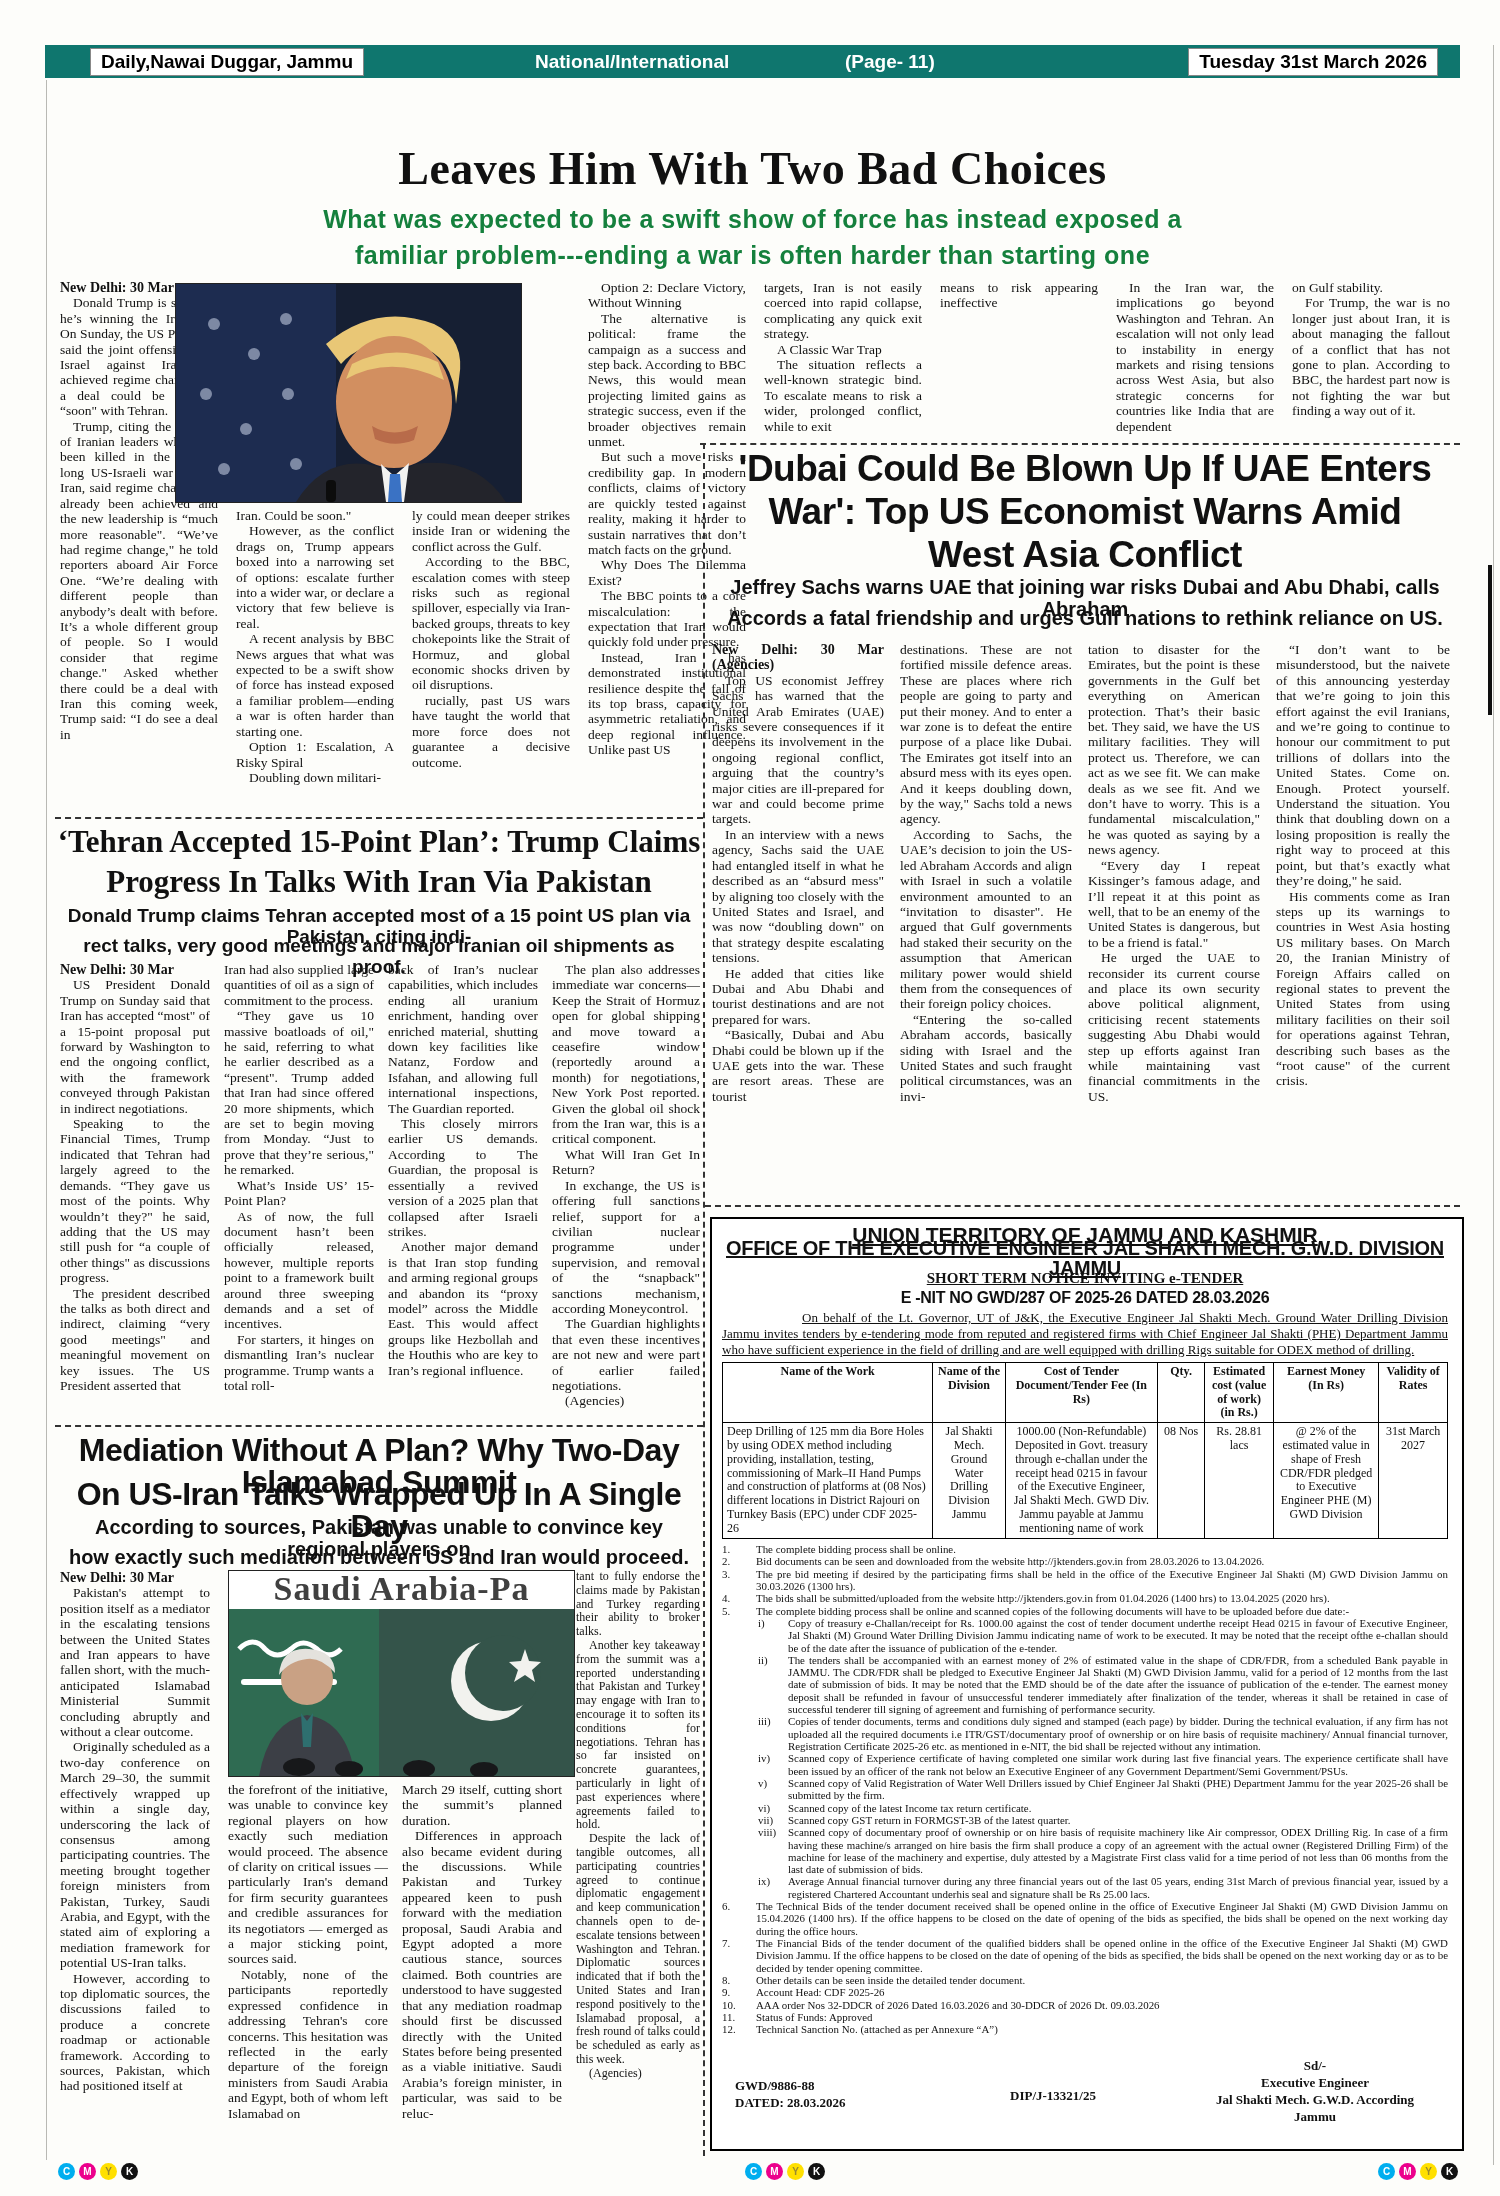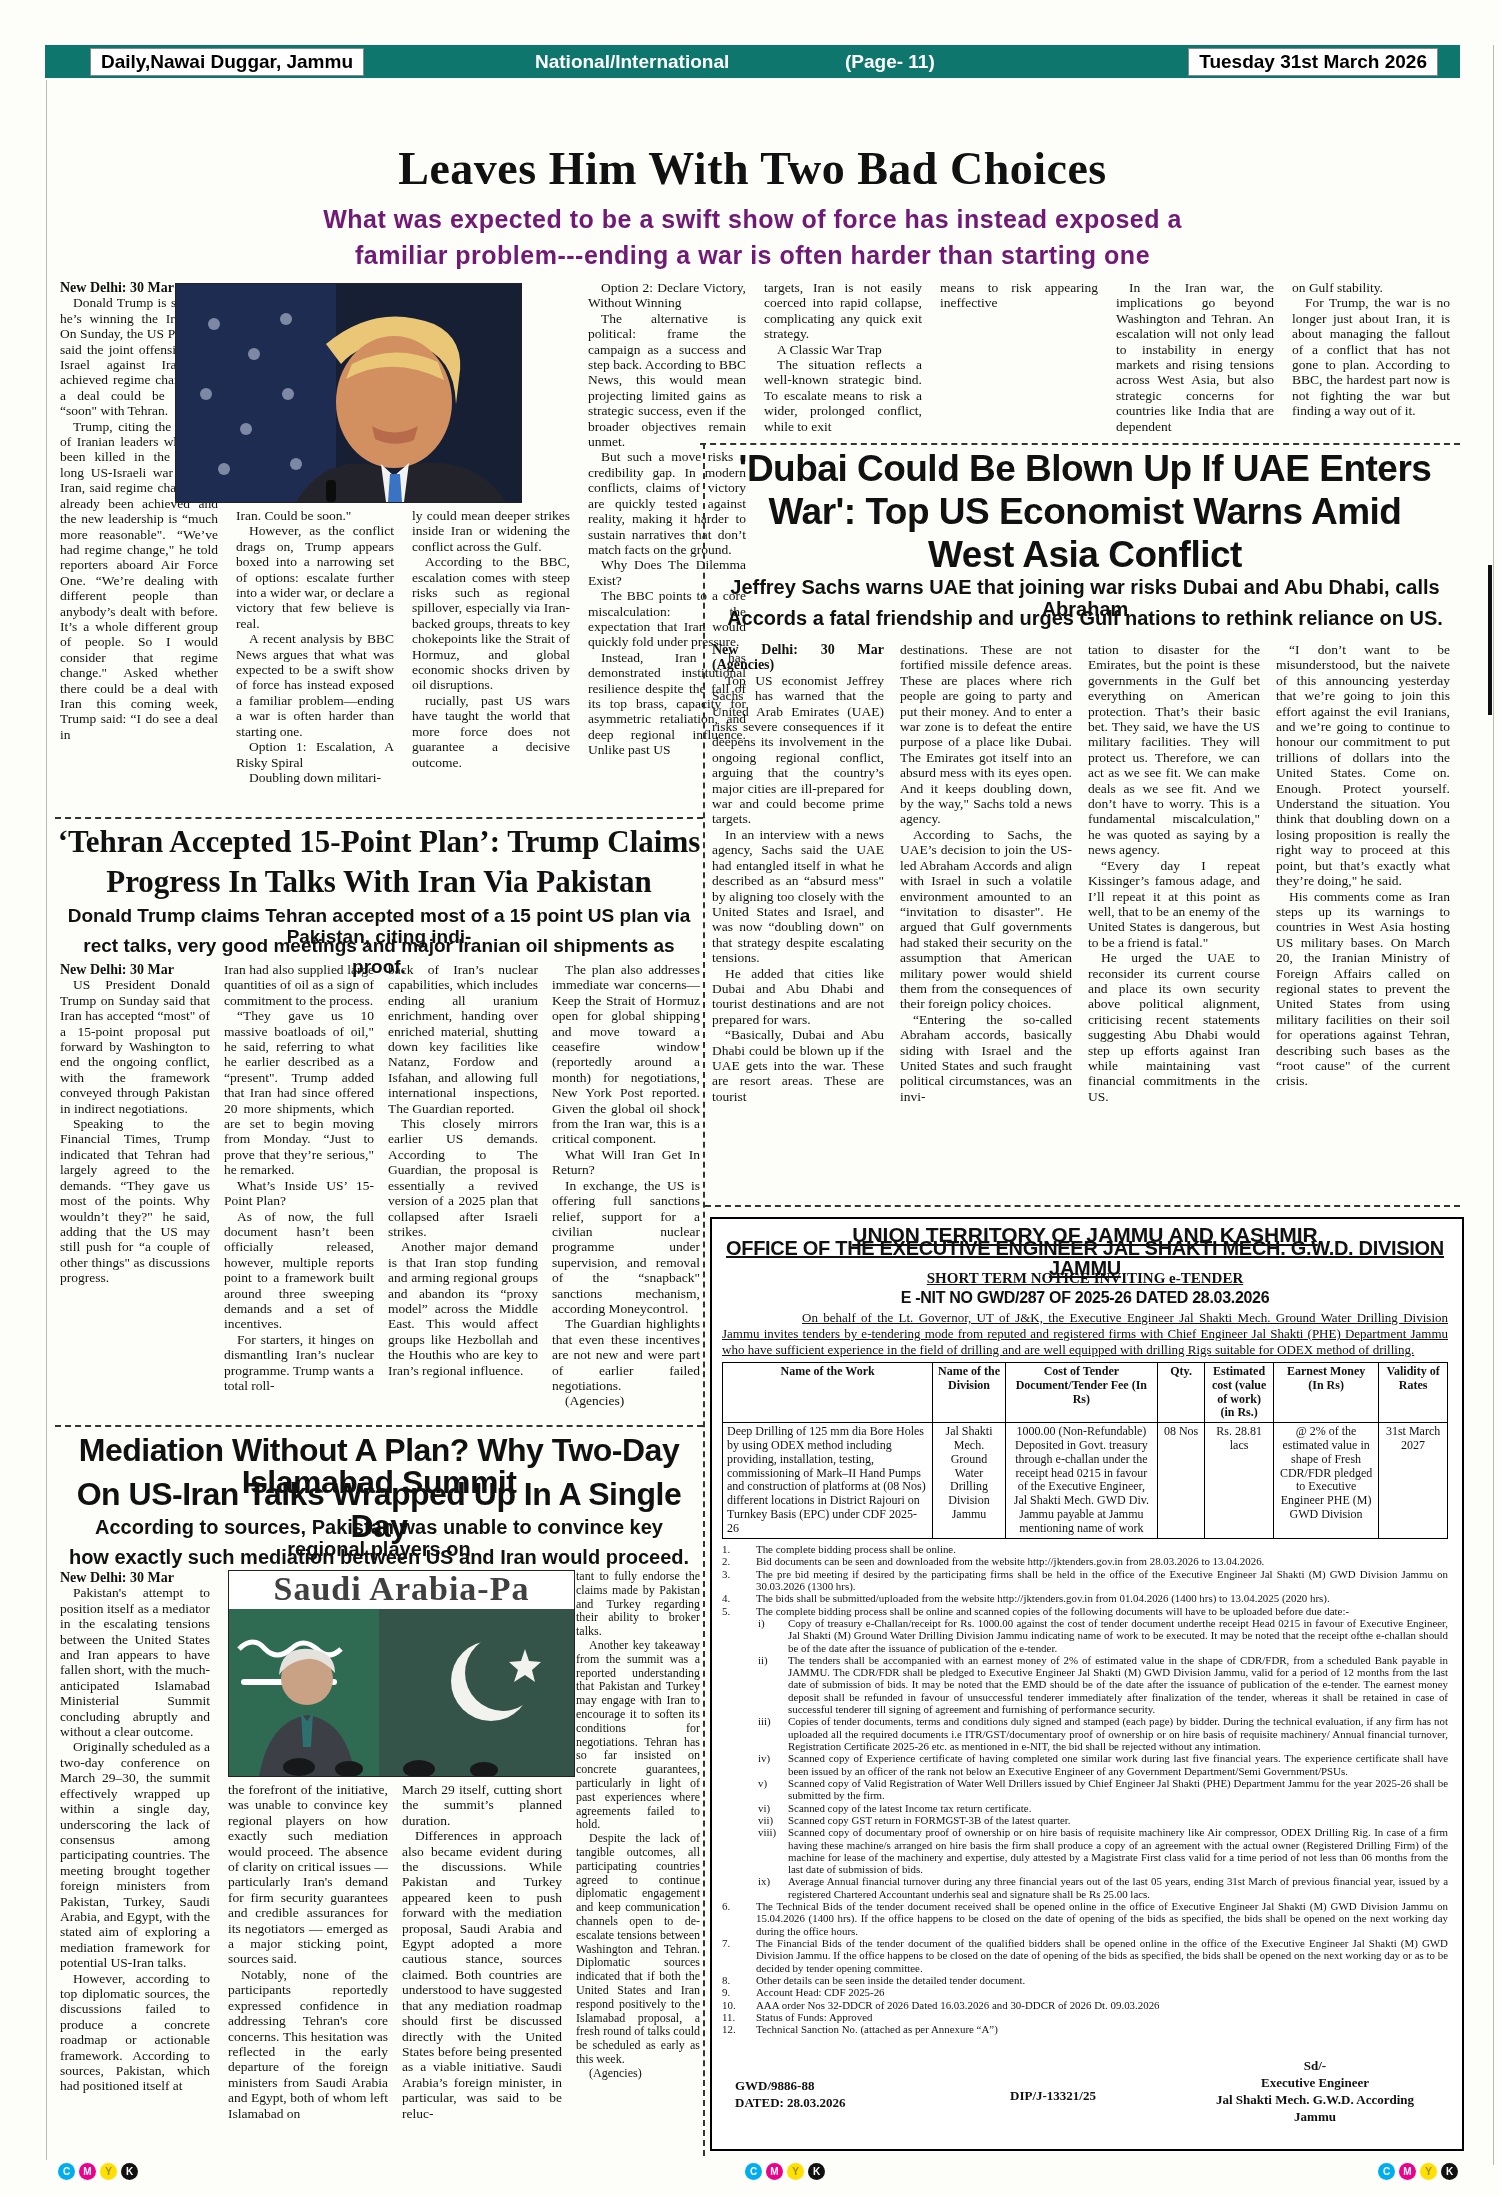--- a/index.html
+++ b/index.html
@@ -6,21 +6,21 @@
   .page{position:relative;width:1500px;height:2196px;margin:0 auto;background:#fdfdfa;overflow:hidden;
         font-family:"Liberation Serif",serif;color:#111;}
   .abs{position:absolute;}
   
   .mastbar{left:45px;top:45px;width:1415px;height:33px;background:#0f766e;}
   .mastbox{position:absolute;top:3px;background:#fff;color:#000;border:1px solid #888;
            font:bold 19px/26px "Liberation Sans",sans-serif;padding:0 10px;white-space:nowrap;}
   .mastwhite{position:absolute;top:4px;color:#fff;font:bold 19px/25px "Liberation Sans",sans-serif;white-space:nowrap;}
   
   .h-lead{left:45px;width:1415px;text-align:center;font:bold 46px/1 "Liberation Serif",serif;letter-spacing:.5px;}
-  .deck-lead{left:45px;width:1415px;text-align:center;font:bold 25px/1 "Liberation Sans",sans-serif;letter-spacing:.5px;color:#701a75;}
+  .deck-lead{left:45px;width:1415px;text-align:center;font:bold 25px/1 "Liberation Sans",sans-serif;letter-spacing:.5px;color:#15803d;}
   .h-sans{text-align:center;font:bold 37px/1 "Liberation Sans",sans-serif;letter-spacing:-.5px;}
   .h-serif{text-align:center;font:bold 31px/1 "Liberation Serif",serif;}
   .deck-sm{text-align:center;font:bold 20px/1.1 "Liberation Sans",sans-serif;color:#111;}
   
   .col{position:absolute;overflow:hidden;text-align:justify;font:13.5px/15.4px "Liberation Serif",serif;}
   .bp{margin:0;text-indent:13px;}
   [data-cont="1"] .bp:first-child{text-indent:0;}
   .dateline{font-weight:bold;font-size:14px;}
   .narrowcol{font-size:12px;line-height:13.8px;}
   
@@ -194,20 +194,21 @@
 
   <div class="abs h-serif" style="left:55px;top:826px;width:648px;">‘Tehran Accepted 15-Point Plan’: Trump Claims</div>
   <div class="abs h-serif" style="left:55px;top:866px;width:648px;">Progress In Talks With Iran Via Pakistan</div>
   <div class="abs deck-sm" style="left:55px;top:906px;width:648px;font-size:19px;">Donald Trump claims Tehran accepted most of a 15 point US plan via Pakistan, citing indi-</div>
   <div class="abs deck-sm" style="left:55px;top:936px;width:648px;font-size:19px;">rect talks, very good meetings and major Iranian oil shipments as proof.</div>
   <div class="col" style="left:60px;top:962px;width:150px;height:456px;">
     <div class="dateline">New Delhi: 30 Mar</div>
     <div>
         <p class="bp">US President Donald Trump on Sunday said that Iran has accepted “most" of a 15-point proposal put forward by Washington to end the ongoing conflict, with the framework conveyed through Pakistan in indirect negotiations.</p>
         <p class="bp">Speaking to the Financial Times, Trump indicated that Tehran had largely agreed to the demands. “They gave us most of the points. Why wouldn’t they?" he said, adding that the US may still push for “a couple of other things" as discussions progress.</p>
+        <p class="bp">The president described the talks as both direct and indirect, claiming “very good meetings" and meaningful movement on key issues. The US President asserted that</p>
       </div>
   </div>
   <div class="col" style="left:224px;top:962px;width:150px;height:456px;" data-cont="1">
       <div>
         <p class="bp">Iran had also supplied large quantities of oil as a sign of commitment to the process.</p>
         <p class="bp">“They gave us 10 massive boatloads of oil," he said, referring to what he earlier described as a “present". Trump added that Iran had since offered 20 more shipments, which are set to begin moving from Monday. “Just to prove that they’re serious," he remarked.</p>
         <p class="bp">What’s Inside US’ 15-Point Plan?</p>
         <p class="bp">As of now, the full document hasn’t been officially released, however, multiple reports point to a framework built around three sweeping demands and a set of incentives.</p>
         <p class="bp">For starters, it hinges on dismantling Iran’s nuclear programme. Trump wants a total roll-</p>
       </div>

